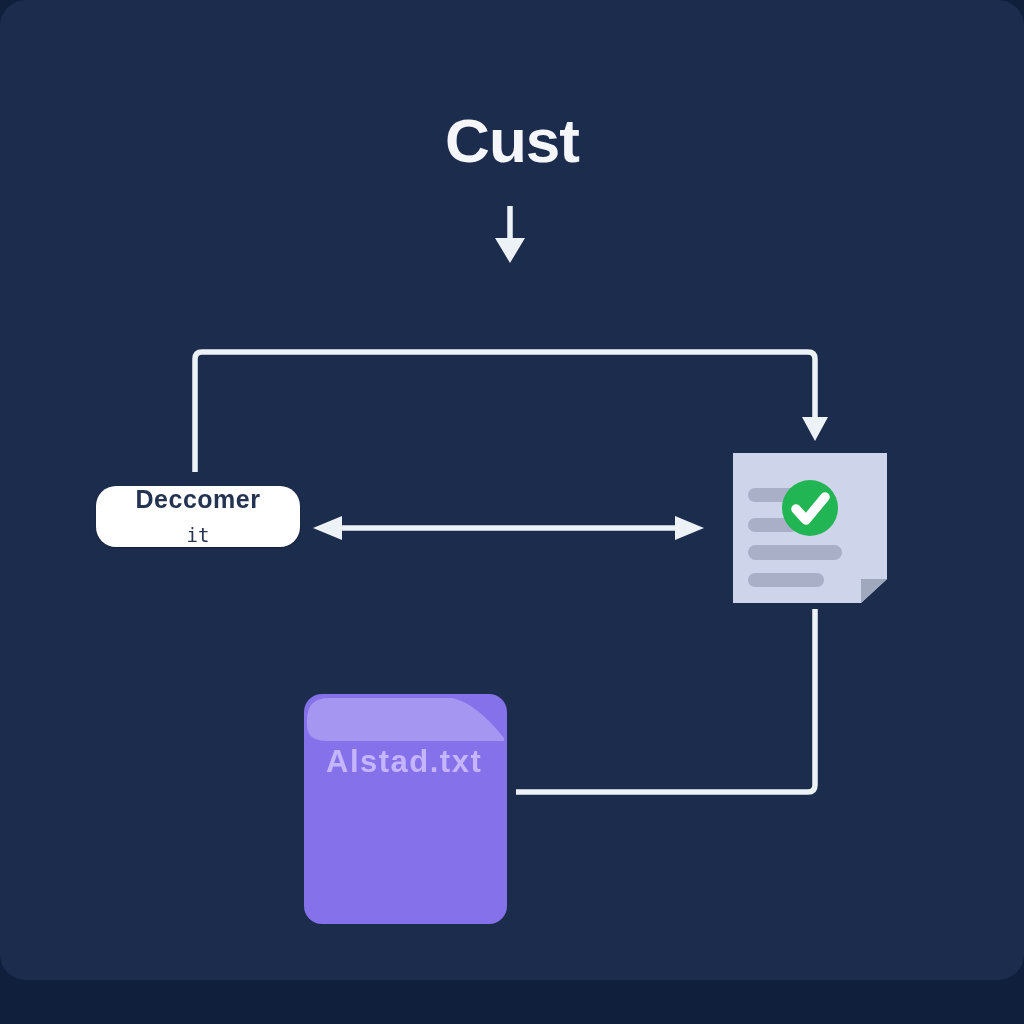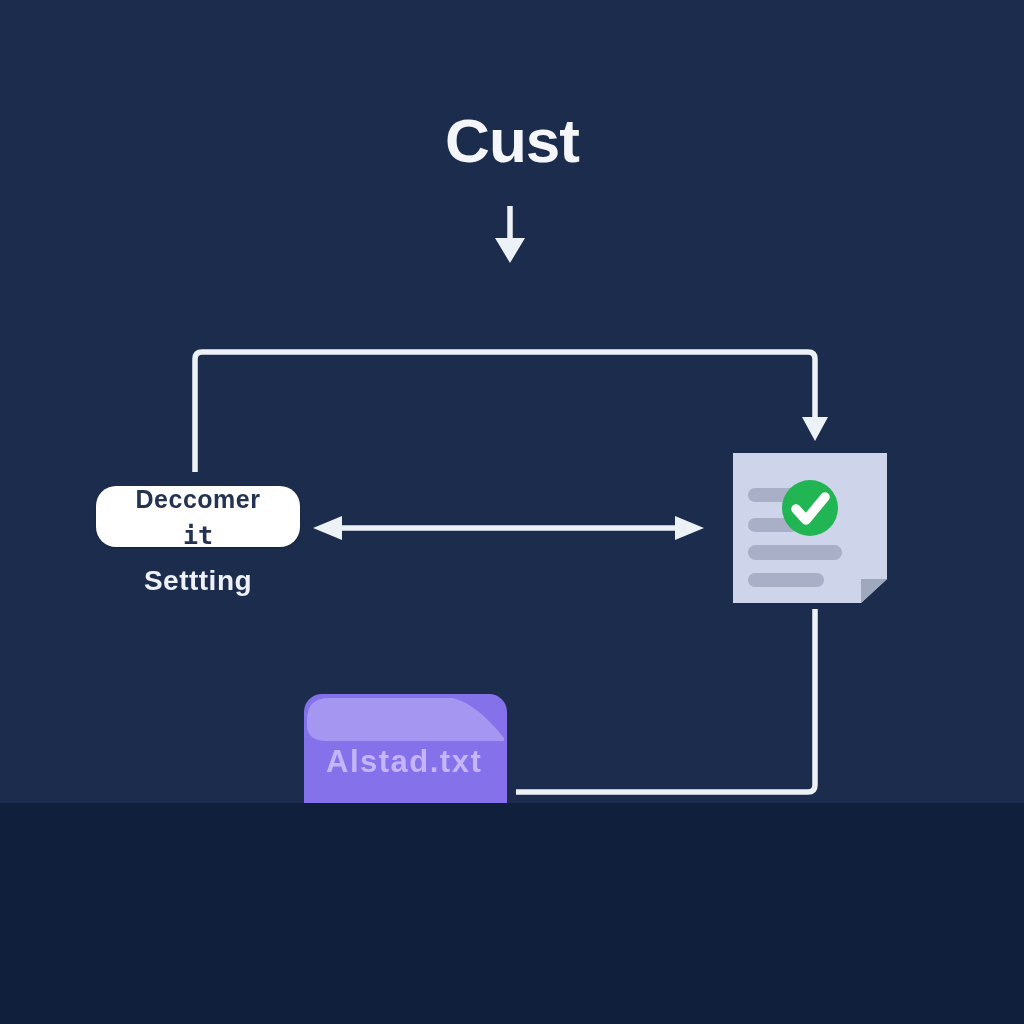--- a/index.html
+++ b/index.html
@@ -1,19 +1,20 @@
 <!DOCTYPE html>
 <html><head>
 <meta charset="utf-8">
 <style>
   html,body{margin:0;padding:0;background:#10203c;}
   .canvas{
-    position:relative;width:1024px;height:803px;overflow:hidden;
+    position:relative;width:1024px;height:980px;overflow:hidden;
     background:#1c2c4d;
     font-family:"Liberation Sans",sans-serif;
+    border-radius:26px;
   }
   
   .title-row{
     position:absolute;left:0;right:0;top:102px;height:76px;
     display:flex;justify-content:center;align-items:center;
     color:#f4f6fa;font-weight:bold;font-size:62px;letter-spacing:-1px;
     white-space:nowrap;
   }
   .title-pill{
     background:#fdfeff;border-radius:30px;height:52px;
@@ -28,21 +29,21 @@
   
   .overlay{position:absolute;left:0;top:0;pointer-events:none;}
   
   .decoder-pill{
     position:absolute;left:96px;top:486px;width:204px;height:61px;
     background:#ffffff;border-radius:20px;
     display:flex;flex-direction:column;justify-content:space-between;align-items:center;
     color:#243351;box-shadow:0 1px 2px rgba(0,0,0,.25);
   }
   .decoder-line1{font-size:25px;font-weight:bold;line-height:26px;letter-spacing:.5px;}
-  .decoder-line2{font-family:"DejaVu Sans Mono",monospace;font-size:25px;font-weight:bold;line-height:23px;}
+  .decoder-line2{font-family:"DejaVu Sans Mono",monospace;font-size:19px;font-weight:normal;line-height:23px;}
   
   .settings-label{
     position:absolute;left:96px;top:565px;width:204px;text-align:center;
     font-size:28px;font-weight:bold;color:#eef1f7;letter-spacing:.5px;
   }
   
   .doc-icon{position:absolute;left:732px;top:452px;}
   
   .file-icon{position:absolute;left:303px;top:692px;}
   .file-label{
@@ -82,21 +83,20 @@
         <path d="M815,609 L815,785 Q815,792 808,792 L516,792"></path>
       </g>
     </g>
   </svg>
 
   <div class="decoder-pill">
     <div class="decoder-line1">Deccomer</div>
     <div class="decoder-line2">it</div>
   </div>
 
-  <div class="settings-label">Settting</div>
 
   <svg class="doc-icon" width="158" height="154" viewBox="0 0 158 154">
     <polygon points="1,1 155,1 155,127 129,151 1,151" fill="#ced4ea"></polygon>
     <polygon points="129,127 155,127 129,151" fill="#9fa8bd"></polygon>
     <g fill="#a8afc7">
       <rect x="16" y="36" width="64" height="14" rx="7"></rect>
       <rect x="16" y="66" width="50" height="14" rx="7"></rect>
       <rect x="16" y="93" width="94" height="15" rx="7.5"></rect>
       <rect x="16" y="121" width="76" height="14" rx="7"></rect>
     </g>

